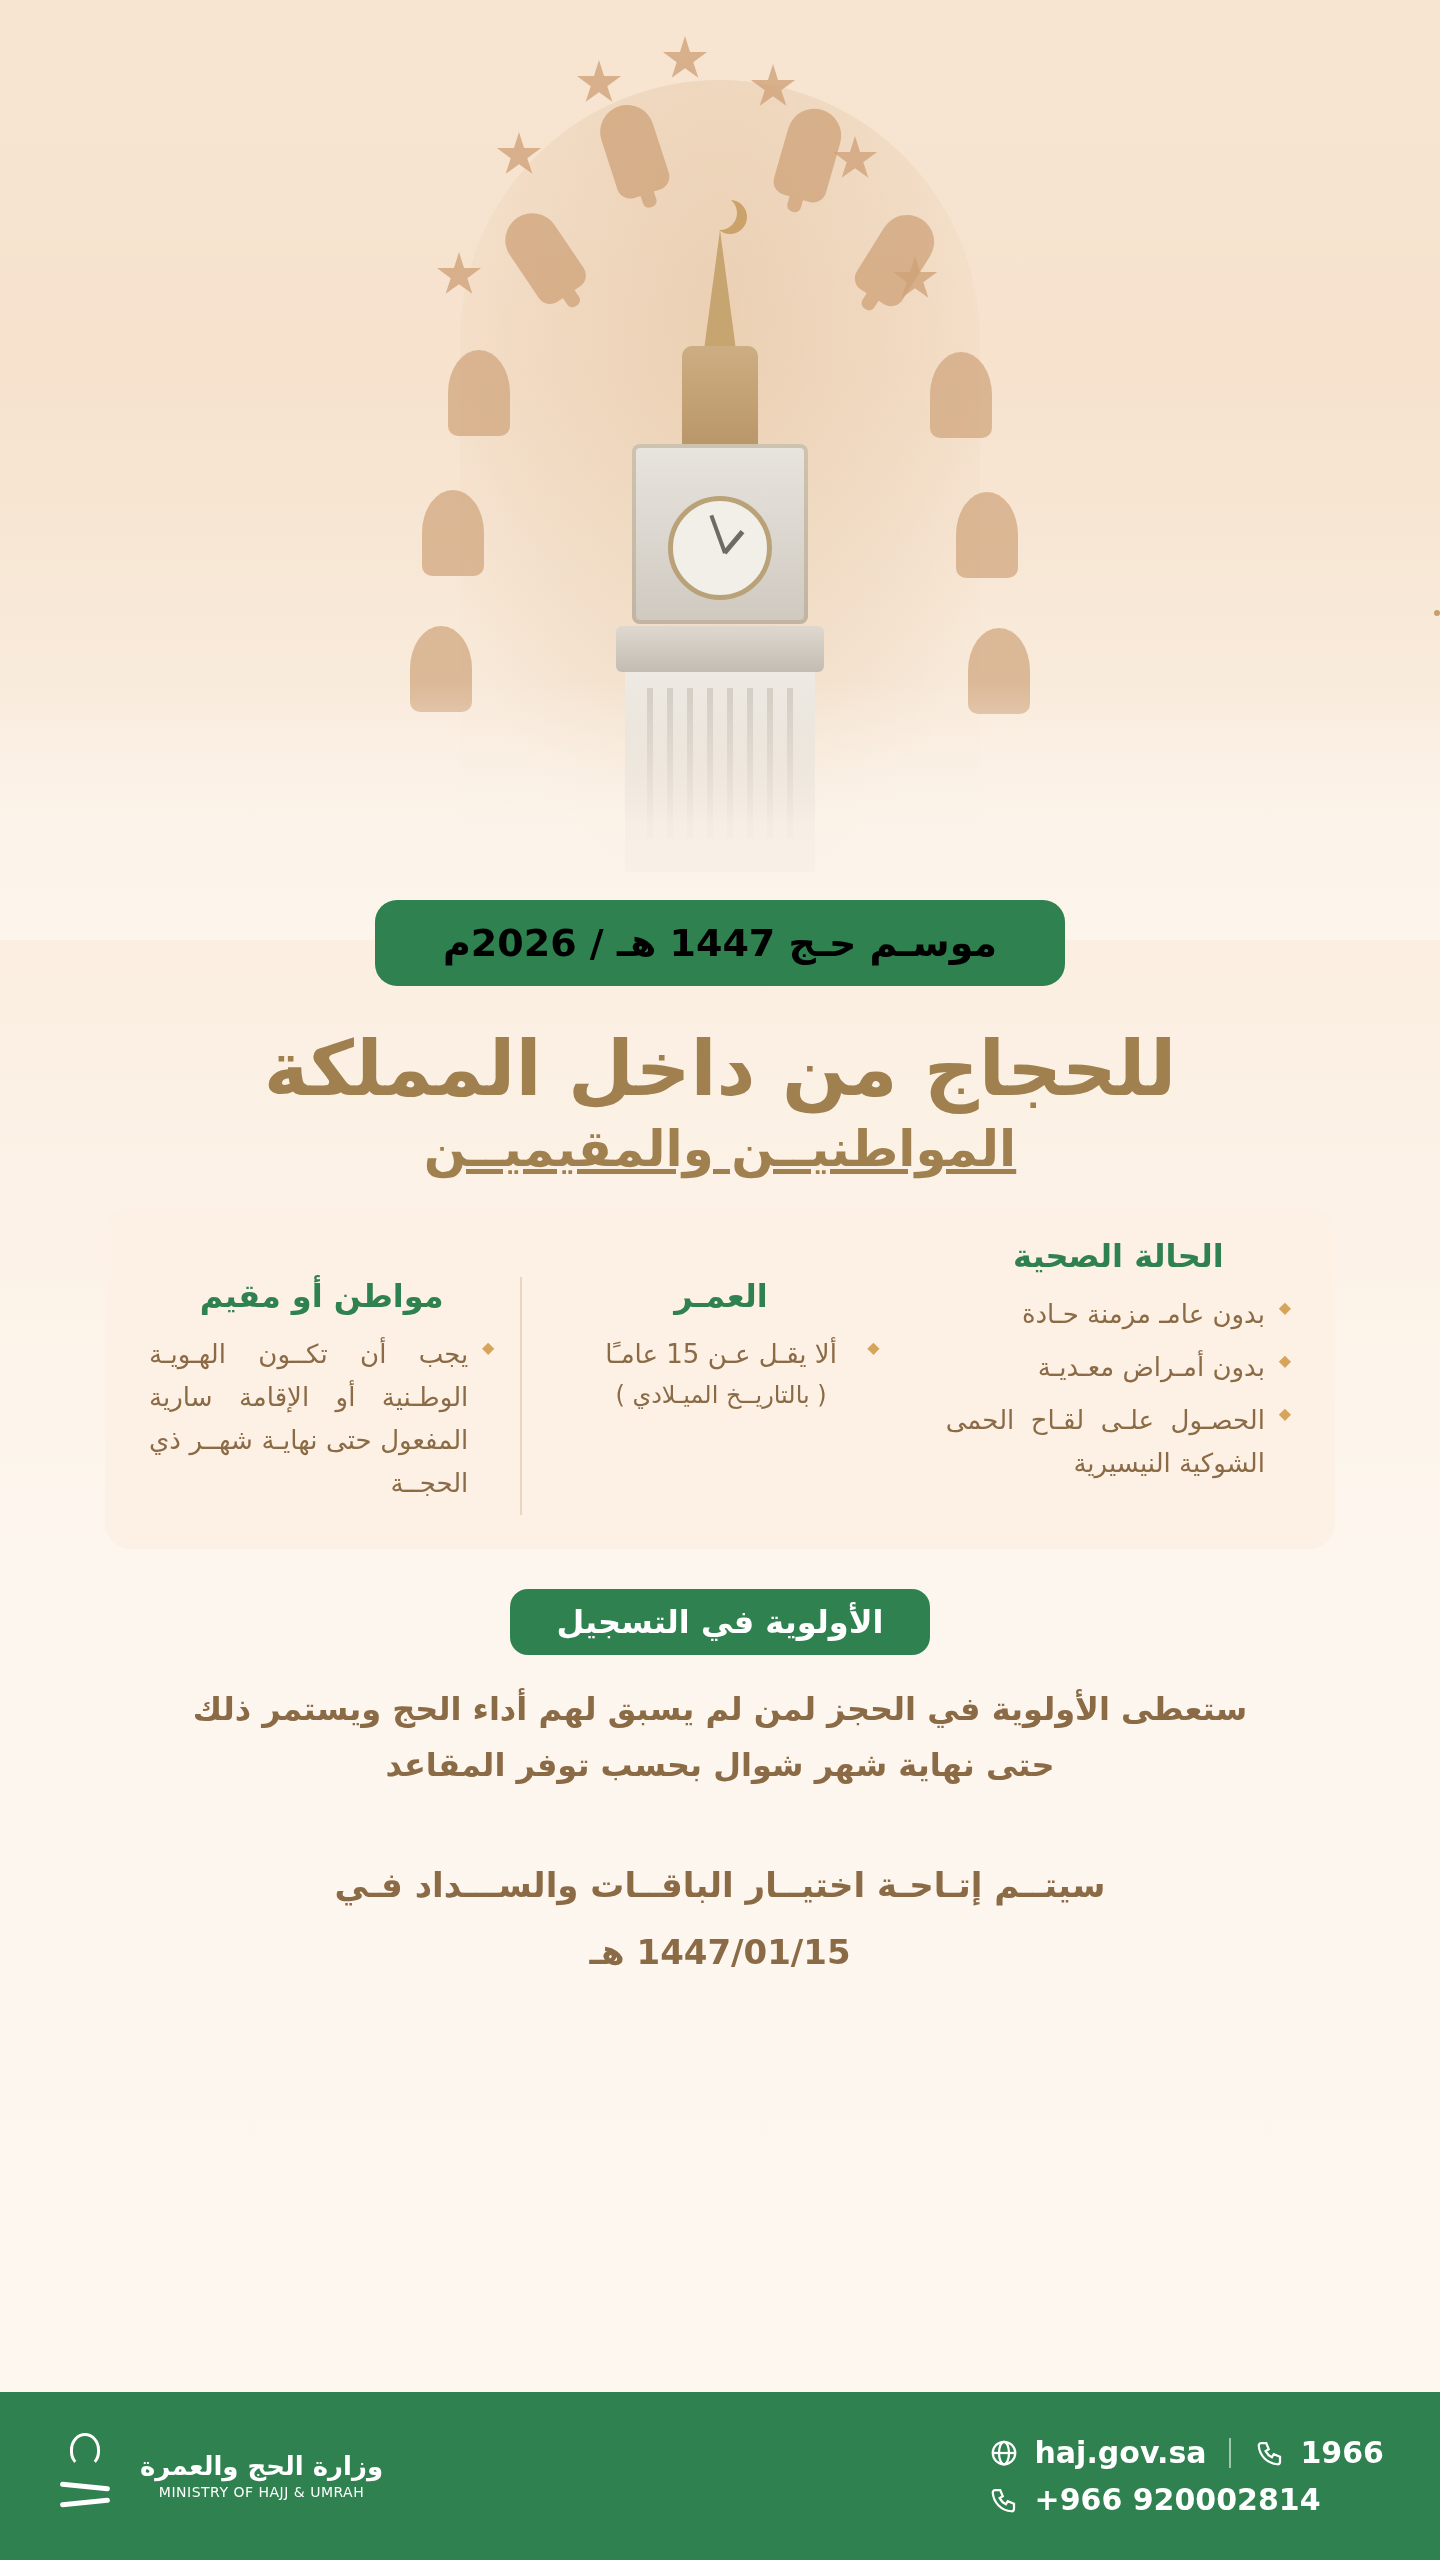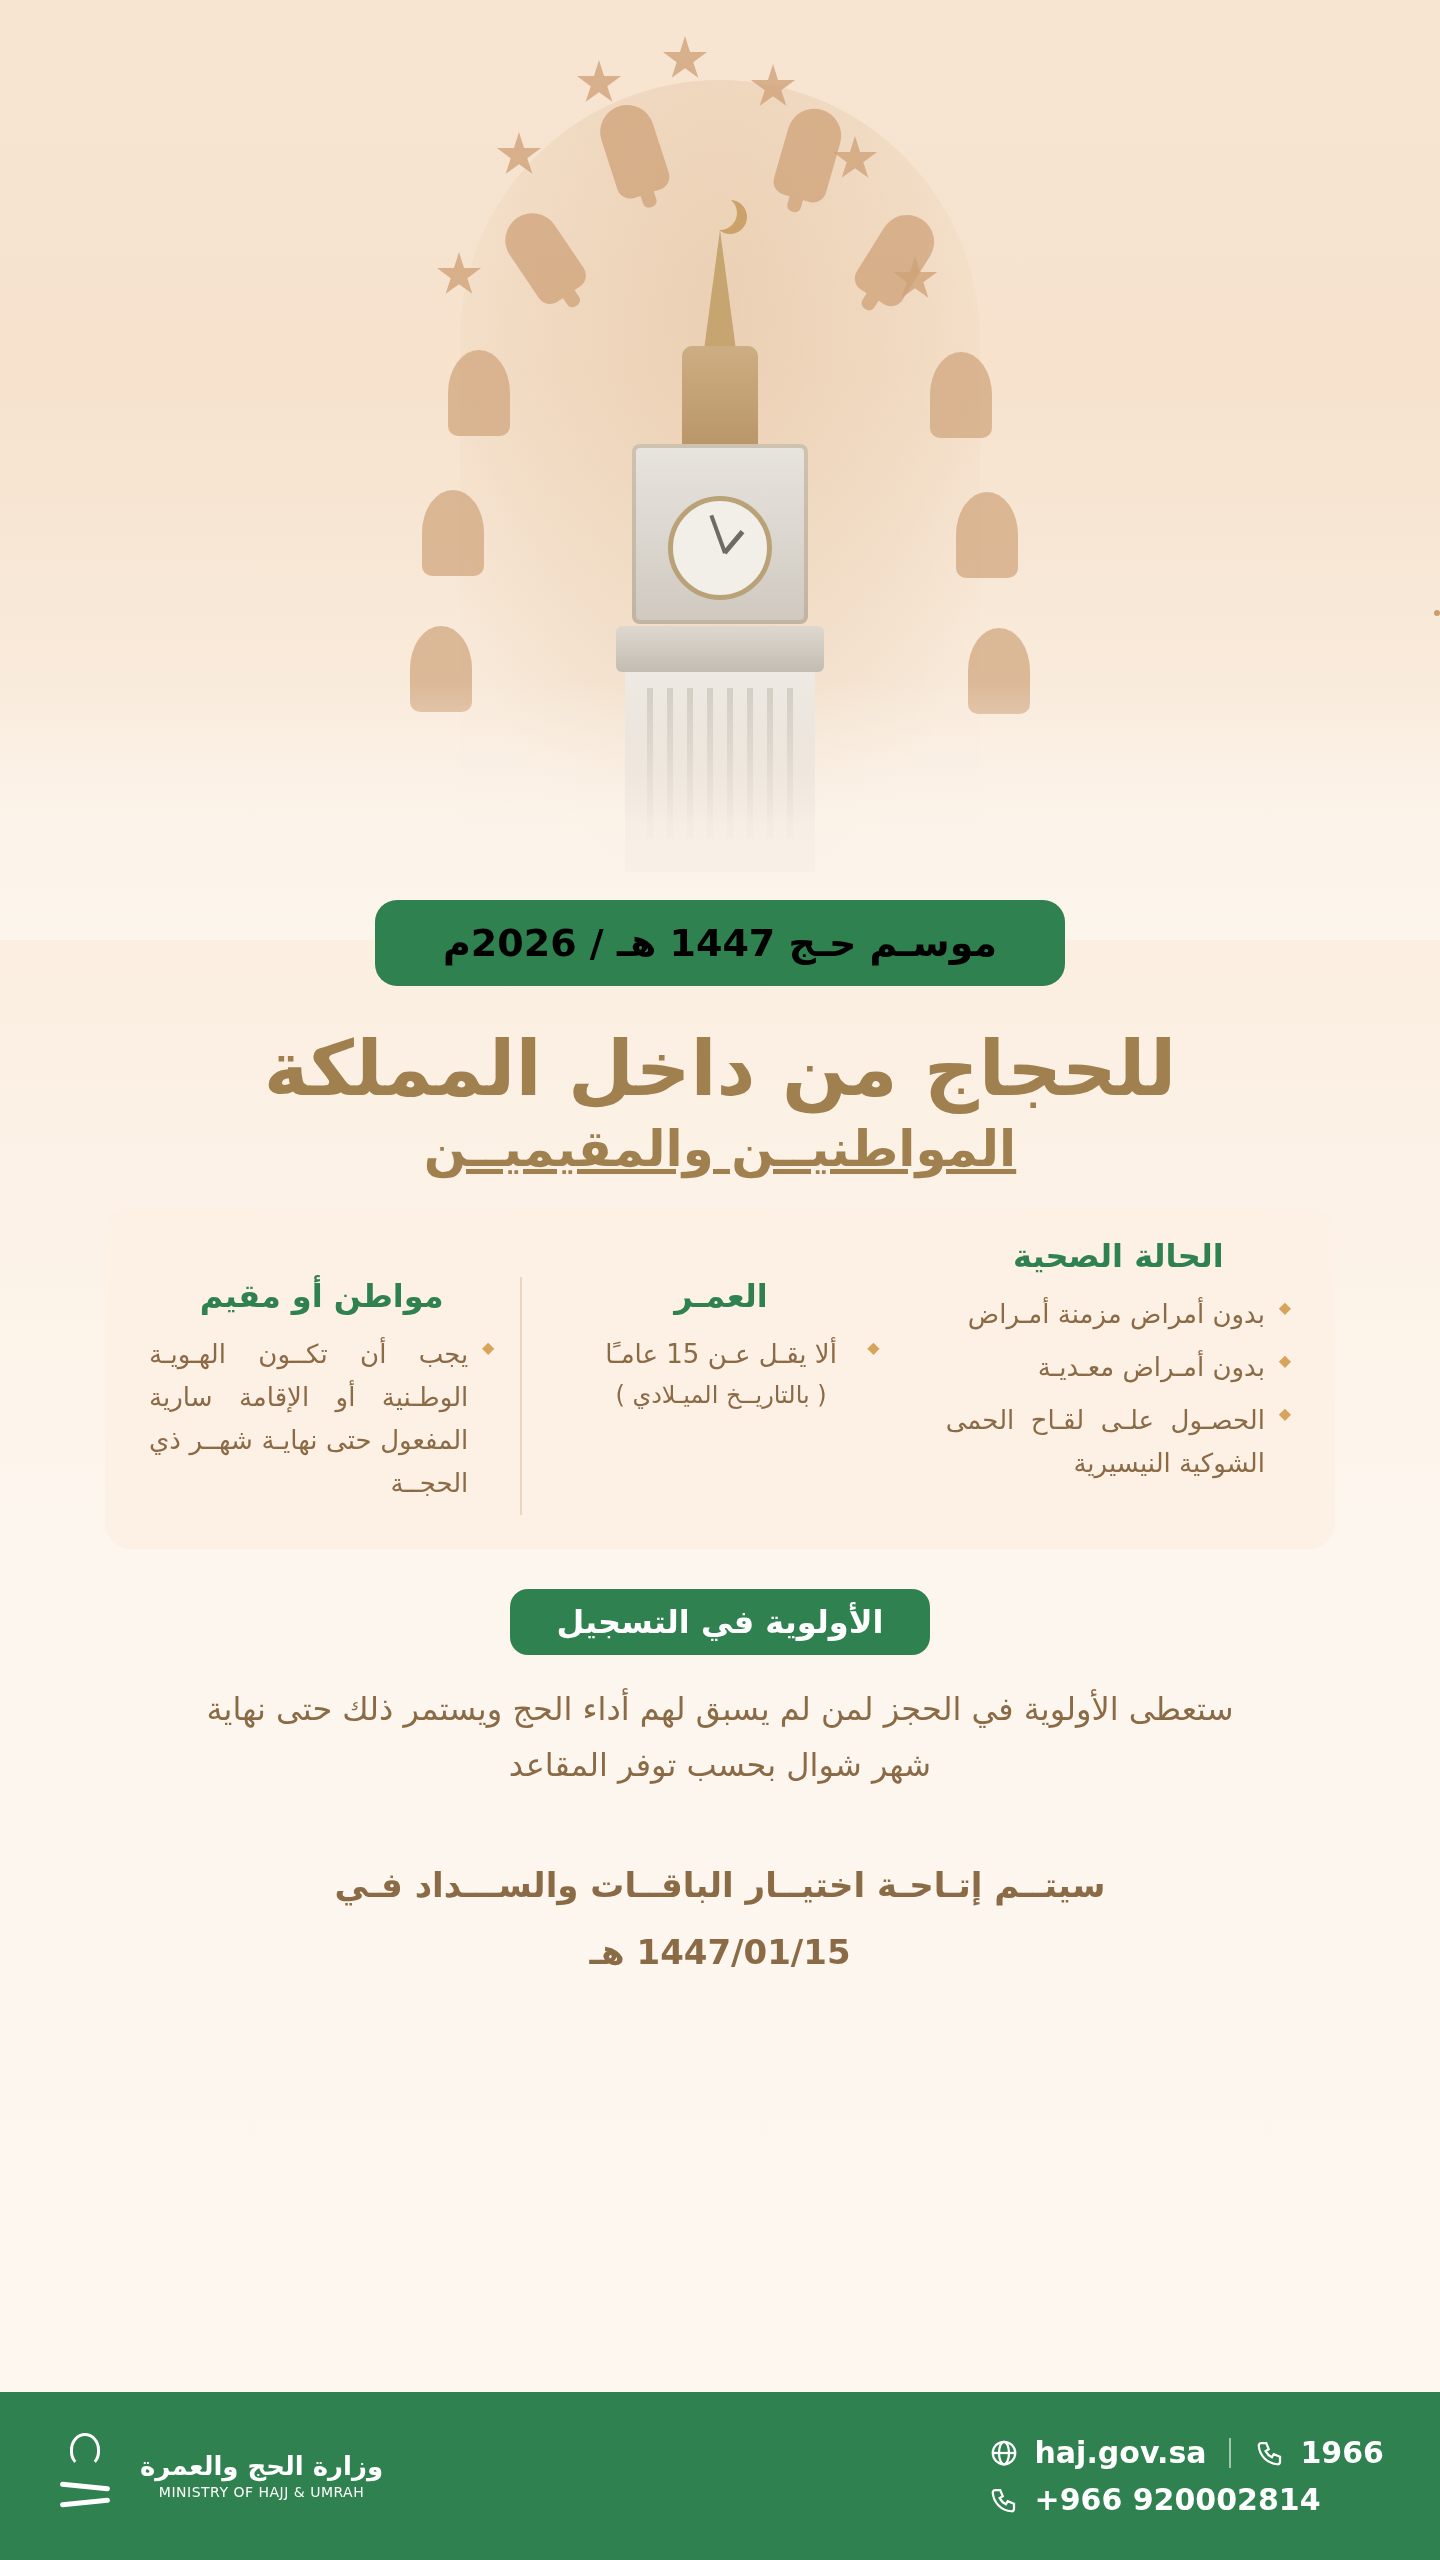--- a/index.html
+++ b/index.html
@@ -288,21 +288,21 @@
   .cond-col.center .cond-list li .sub { text-align: center; padding-right: 0; }
   .cond-col.center .cond-list li:before { right: 14px; }
 
   
   .priority-text {
     margin: 26px auto 0;
     width: 1080px;
     text-align: center;
     color: #8b6b46;
     font-size: 32px;
-    font-weight: normal;
+    font-weight: bold;
     line-height: 1.75;
   }
 
   
   .packages {
     margin: 62px auto 0;
     width: 1100px;
     text-align: center;
     color: #8b6b46;
     font-size: 34px;
@@ -438,21 +438,21 @@
   <div class="headline">
     <div class="l1">للحجاج من داخل المملكة</div>
     <div class="l2">المواطنيــن والمقيميــن</div>
   </div>
 
 
   <div class="conditions">
     <div class="cond-col">
       <div class="cond-title">الحالة الصحية</div>
       <ul class="cond-list">
-        <li><span>بدون أمراض مزمنة أمـراض</span></li>
+        <li><span>بدون عامـ مزمنة حـادة</span></li>
         <li><span>بدون أمـراض معـديـة</span></li>
         <li><span>الحصـول علـى لقـاح الحمى الشوكية النيسيرية</span></li>
       </ul>
     </div>
 
     <div class="cond-col center">
       <div class="cond-title">العمـر</div>
       <ul class="cond-list">
         <li>
           <span>ألا يقـل عـن 15 عامـًا</span>

